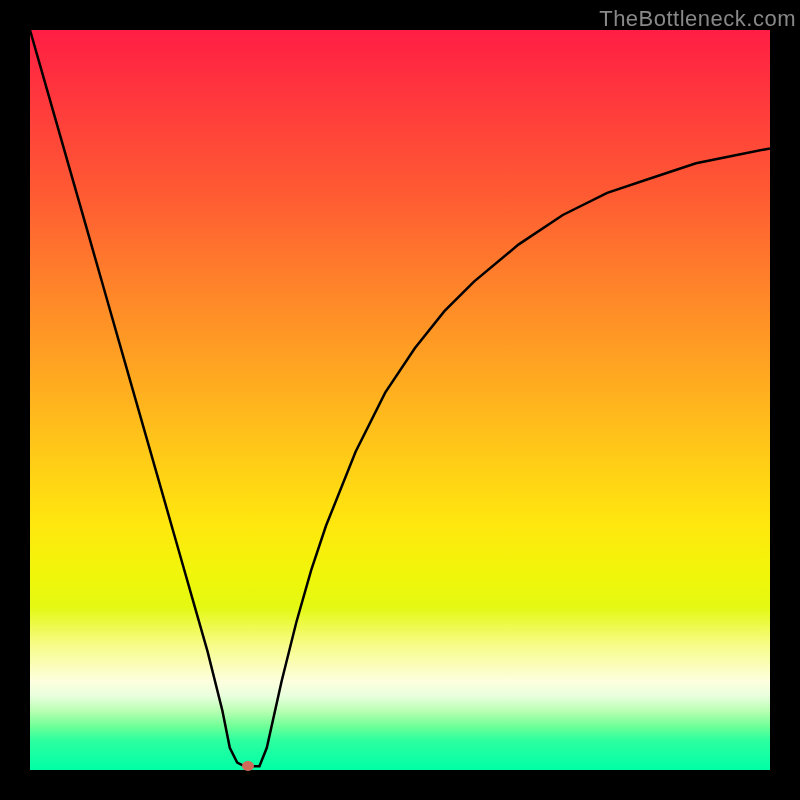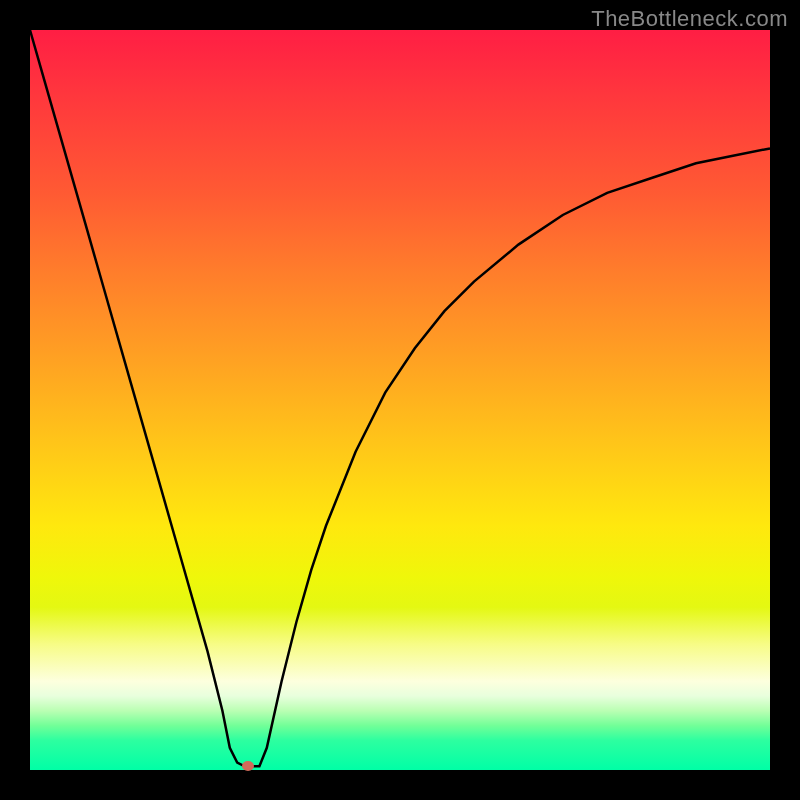--- a/index.html
+++ b/index.html
@@ -1,20 +1,20 @@
 <!DOCTYPE html>
 <html><head>
   <meta charset="utf-8">
   <style>
     body { margin: 0; padding: 0; width: 800px; height: 800px; overflow: hidden; }
     .container { position: relative; width: 800px; height: 800px; background: #000; }
     .watermark {
       position: absolute;
       top: 6px;
-      right: 12px;
+      right: 4px;
       color: #888;
       font-family: Arial, sans-serif;
       font-size: 22px;
       letter-spacing: 0.5px;
       z-index: 20;
     }
     .plot-bg {
       position: absolute;
       left: 30px;
       top: 30px;

